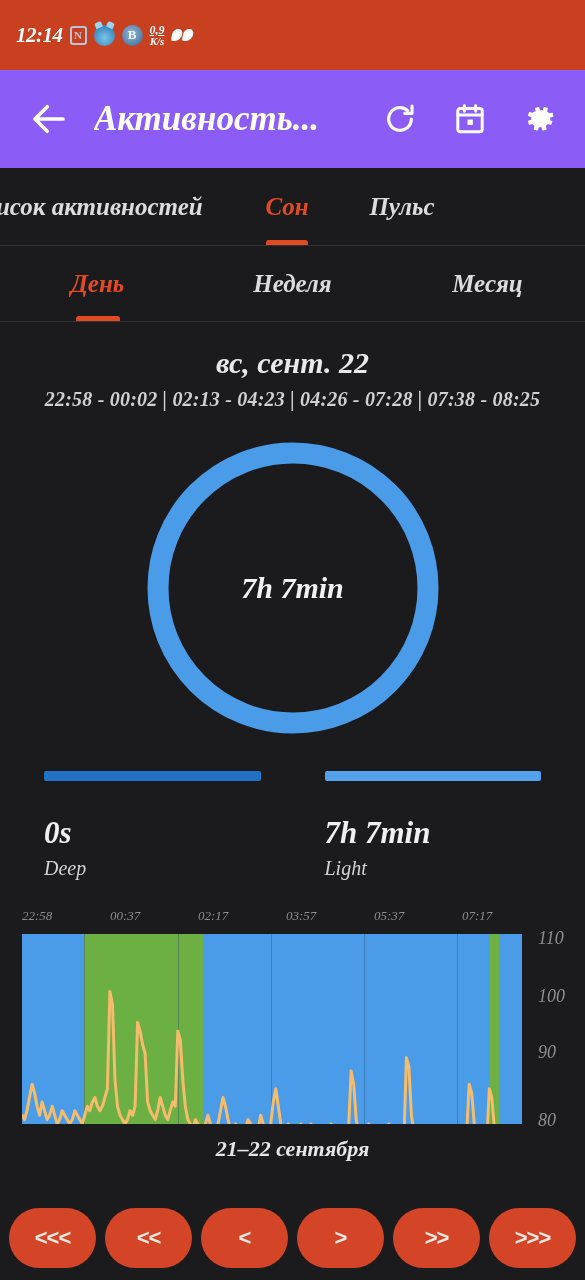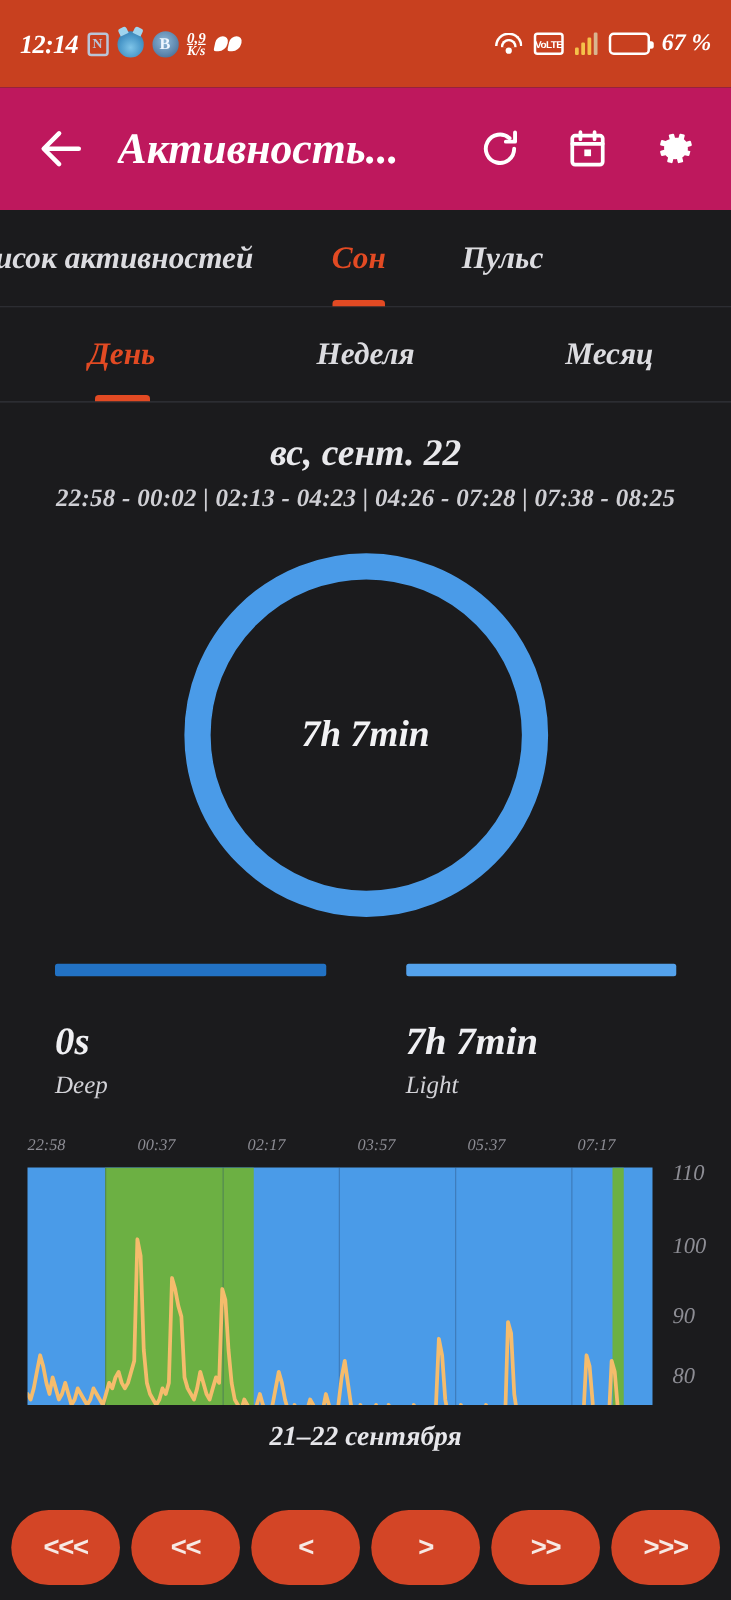--- a/index.html
+++ b/index.html
@@ -85,21 +85,21 @@
   }
   .batt-icon:after {
     content: ""; position: absolute; right: -5px; top: 5px;
     width: 3px; height: 6px; background: #fff; border-radius: 0 2px 2px 0;
   }
   .batt-fill { height: 100%; width: 67%; background: #fff; border-radius: 1px; }
   .batt-pct { font-size: 19px; font-weight: bold; font-style: italic; }
 
   
   .appbar {
-    height: 98px; background: #be185d;
+    height: 98px; background: #8b5cf6;
     display: flex; align-items: center; padding: 0 22px 0 28px;
     color: #fff;
   }
   .back-arrow { width: 42px; height: 42px; flex: 0 0 auto; }
   .appbar-title {
     flex: 1; font-size: 35px; font-style: italic; font-weight: bold;
     margin-left: 24px; white-space: nowrap; overflow: hidden;
   }
   .appbar-actions { display: flex; align-items: center; gap: 36px; margin-right: 6px; }
   .ab-ic { width: 34px; height: 34px; cursor: pointer; }
@@ -217,36 +217,20 @@
   <div class="sb-left">
     <span class="sb-clock">12:14</span>
     <span class="nfc-icon">N</span>
     <span class="alarm-icon"></span>
     <span class="bt-icon">B</span>
     <span class="netspeed">
       <b>0,9</b>
       <span>K/s</span>
     </span>
     <span class="app-icon"></span>
-  </div>
-  <div class="sb-right">
-    <span class="wifi-icon">
-        <i></i>
-        <i></i>
-        <i></i>
-      </span>
-    <span class="volte-icon">VoLTE</span>
-    <span class="sig-icon">
-        <b></b>
-        <b></b>
-        <b></b>
-        <b></b>
-      </span>
-    <span class="batt-icon"><span class="batt-fill"></span></span>
-    <span class="batt-pct">67 %</span>
   </div>
 </div>
 
 <div class="appbar">
   <svg class="back-arrow" viewBox="0 0 24 24">
     <path d="M20 12H5M11 5l-7 7 7 7" fill="none" stroke="#ffffff" stroke-width="2.1" stroke-linecap="round" stroke-linejoin="round"></path>
   </svg>
   <div class="appbar-title">Активность...</div>
   <div class="appbar-actions">
     <svg class="ab-ic" viewBox="0 0 24 24">
@@ -334,21 +318,21 @@
         <div class="vgrid" style="left: 342px;"></div>
         <div class="vgrid" style="left: 435px;"></div>
         <svg class="hr" width="500" height="190">
           <polyline points="0.0,181.2 2.5,185.6 5.0,176.7 7.5,163.5 10.1,150.2 12.6,159.1 15.1,172.3 17.6,181.2 20.1,167.9 22.6,176.7 25.1,185.6 27.6,181.2 30.2,172.3 32.7,181.2 35.2,190.0 37.7,185.6 40.2,176.7 42.7,181.2 45.2,185.6 47.7,190.0 50.3,185.6 52.8,176.7 55.3,181.2 57.8,185.6 60.3,190.0 62.8,181.2 65.3,172.3 67.8,176.7 70.4,167.9 72.9,163.5 75.4,172.3 77.9,176.7 80.4,172.3 82.9,163.5 85.4,154.7 87.9,57.4 90.5,70.7 93.0,145.8 95.5,172.3 98.0,181.2 100.5,185.6 103.0,190.0 105.5,185.6 108.0,176.7 110.6,181.2 113.1,172.3 115.6,88.4 118.1,97.2 120.6,110.5 123.1,119.3 125.6,167.9 128.1,176.7 130.7,181.2 133.2,185.6 135.7,176.7 138.2,163.5 140.7,172.3 143.2,181.2 145.7,185.6 148.2,176.7 150.8,167.9 153.3,172.3 155.8,97.2 158.3,106.0 160.8,145.8 163.3,172.3 165.8,185.6 168.3,190.0 170.9,194.4 173.4,185.6 175.9,190.0 178.4,194.4 180.9,198.8 183.4,190.0 185.9,181.2 188.4,190.0 191.0,194.4 193.5,198.8 196.0,190.0 198.5,176.7 201.0,163.5 203.5,172.3 206.0,185.6 208.5,194.4 211.1,198.8 213.6,190.0 216.1,194.4 218.6,198.8 221.1,203.3 223.6,194.4 226.1,185.6 228.6,190.0 231.2,198.8 233.7,203.3 236.2,194.4 238.7,181.2 241.2,190.0 243.7,194.4 246.2,198.8 248.7,190.0 251.3,167.9 253.8,154.7 256.3,172.3 258.8,190.0 261.3,194.4 263.8,198.8 266.3,190.0 268.8,194.4 271.4,198.8 273.9,203.3 276.4,194.4 278.9,190.0 281.4,198.8 283.9,203.3 286.4,198.8 288.9,190.0 291.5,194.4 294.0,198.8 296.5,203.3 299.0,194.4 301.5,198.8 304.0,203.3 306.5,198.8 309.0,190.0 311.6,194.4 314.1,198.8 316.6,203.3 319.1,194.4 321.6,198.8 324.1,203.3 326.6,194.4 329.1,137.0 331.7,150.2 334.2,185.6 336.7,198.8 339.2,203.3 341.7,207.7 344.2,198.8 346.7,190.0 349.2,194.4 351.8,203.3 354.3,207.7 356.8,198.8 359.3,203.3 361.8,207.7 364.3,198.8 366.8,190.0 369.3,194.4 371.9,203.3 374.4,207.7 376.9,198.8 379.4,203.3 381.9,207.7 384.4,123.7 386.9,132.6 389.4,181.2 392.0,198.8 394.5,203.3 397.0,207.7 399.5,198.8 402.0,203.3 404.5,207.7 407.0,198.8 409.5,203.3 412.1,207.7 414.6,198.8 417.1,203.3 419.6,207.7 422.1,198.8 424.6,203.3 427.1,207.7 429.6,198.8 432.2,203.3 434.7,207.7 437.2,198.8 439.7,203.3 442.2,207.7 444.7,198.8 447.2,150.2 449.7,159.1 452.3,190.0 454.8,203.3 457.3,207.7 459.8,198.8 462.3,203.3 464.8,207.7 467.3,154.7 469.8,163.5 472.4,194.4 474.9,203.3 477.4,207.7 479.9,198.8 482.4,203.3 484.9,207.7 487.4,198.8 489.9,203.3 492.5,207.7 495.0,198.8 497.5,203.3 500.0,207.7" fill="none" stroke="#f5bc6c" stroke-width="3" stroke-linejoin="round" stroke-linecap="round"></polyline>
         </svg>
       </div>
     <div class="yaxis" id="yaxis">
         <span class="ytick" style="top: -6px;">110</span>
         <span class="ytick" style="top: 52px;">100</span>
         <span class="ytick" style="top: 108px;">90</span>
-        <span class="ytick" style="top: 156px;">80</span>
+        <span class="ytick" style="top: 176px;">80</span>
       </div>
   </div>
   <div class="chart-caption">21–22 сентября</div>
 </div>
 
 <div class="navbar" id="navbar">
     <button class="navbtn" style="background: rgb(211, 69, 38);">&lt;&lt;&lt;</button>
     <button class="navbtn" style="background: rgb(211, 69, 38);">&lt;&lt;</button>
     <button class="navbtn" style="background: rgb(211, 69, 38);">&lt;</button>
     <button class="navbtn" style="background: rgb(211, 69, 38);">&gt;</button>

